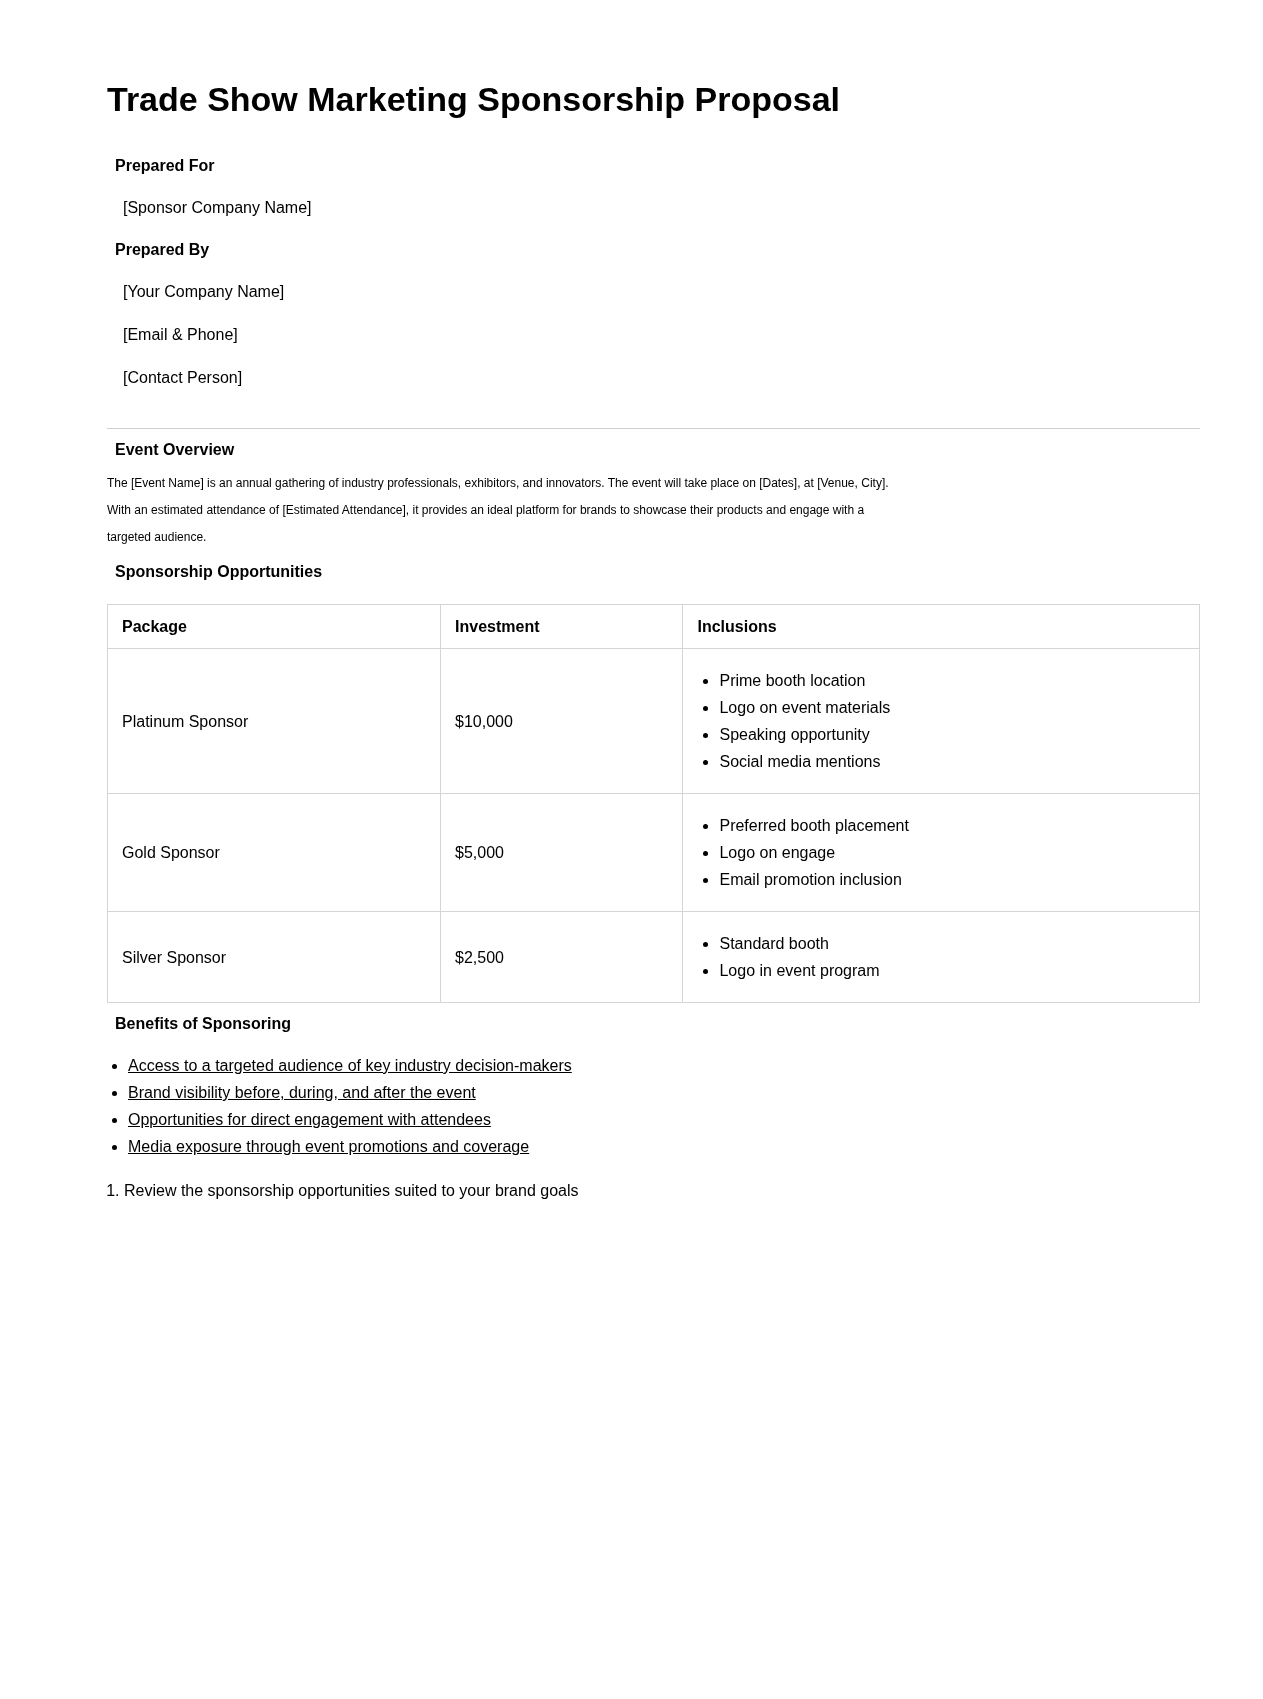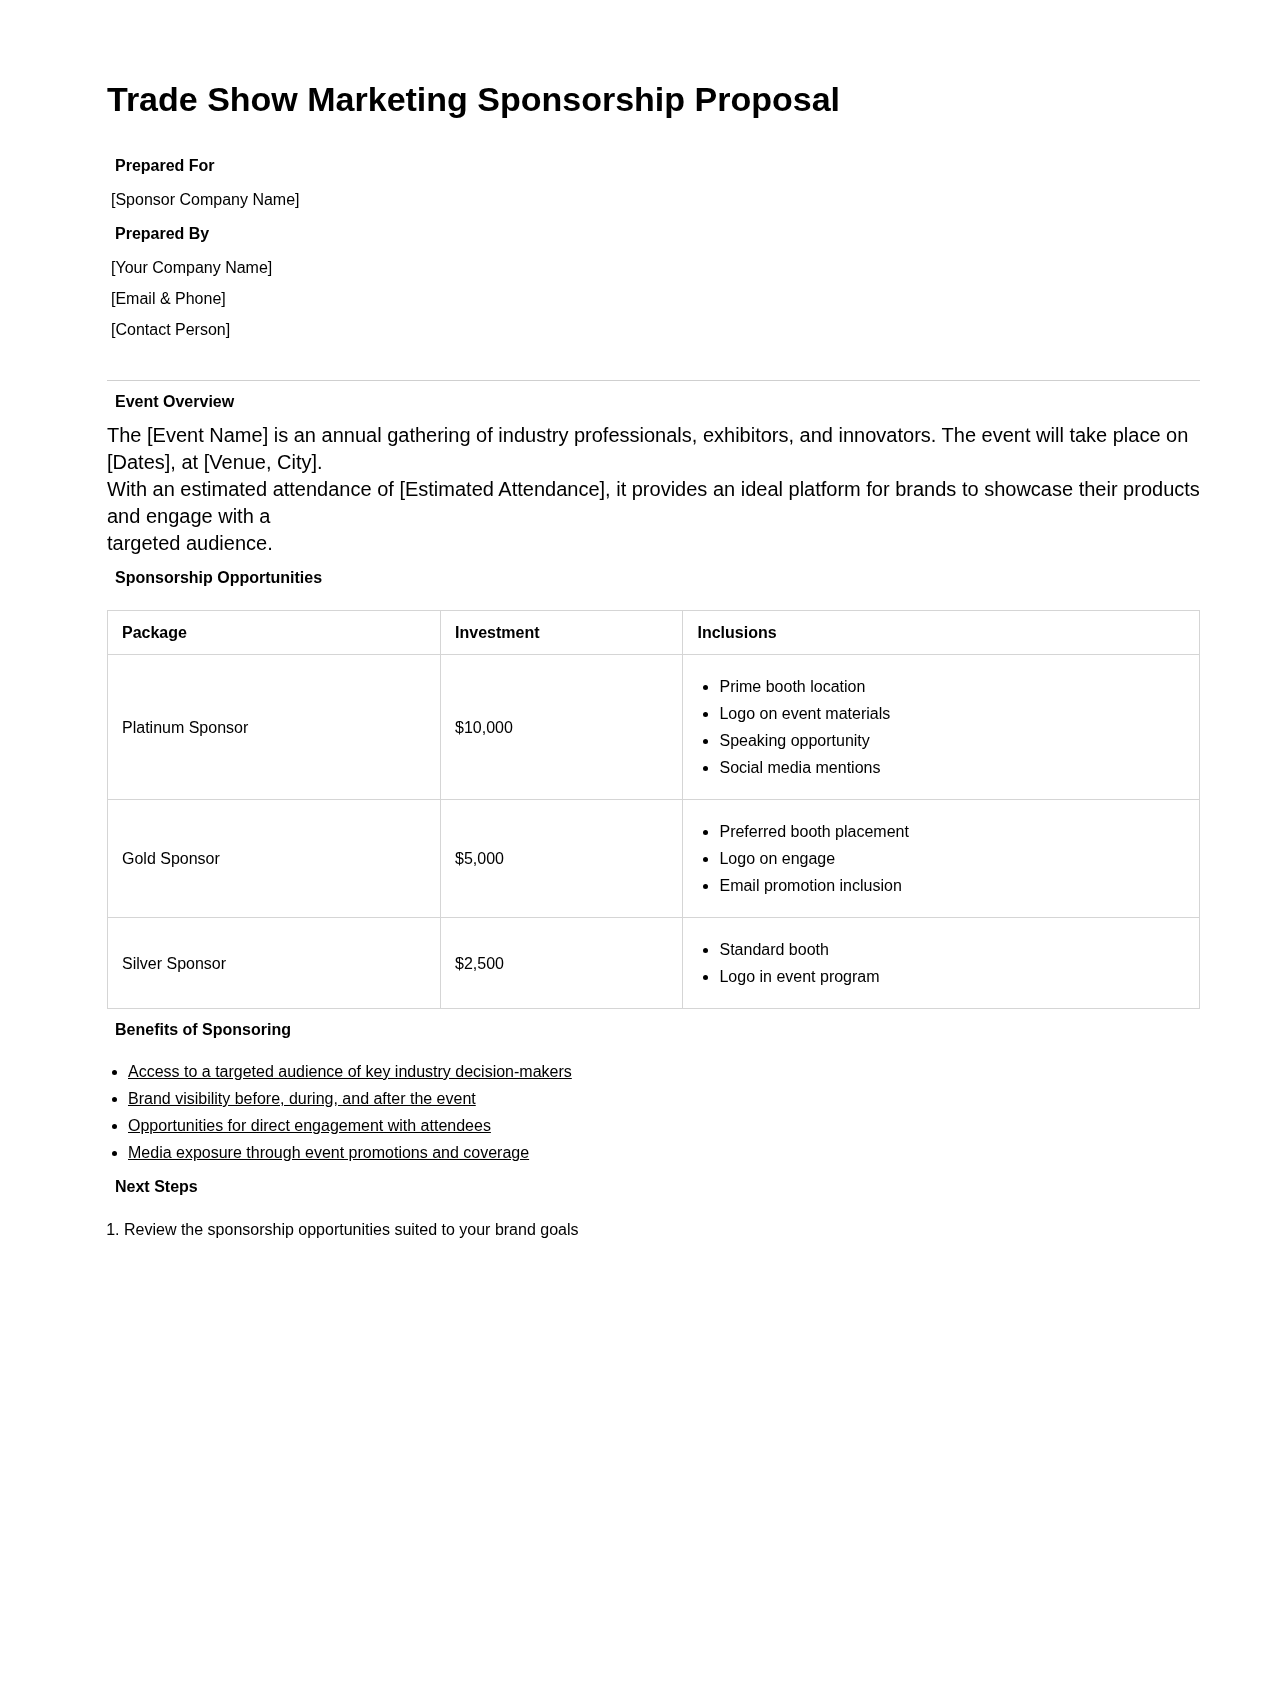--- a/index.html
+++ b/index.html
@@ -27,22 +27,22 @@
   }
   h2.sec{
     font-size:16px;line-height:25px;font-weight:bold;margin:8px;
   }
   .h-prepared-for{margin:0 0 17px 0;}
   .h-prepared-by{margin:28px 0 15px 0;}
   .h-event-overview{margin:35px 0 13px 0;}
   .h-sponsorship{margin:33px 0 0 0;}
   .h-benefits{margin:38px 0 0 0;}
   .h-next-steps{margin:29px 0 0 0;}
-  p.line{font-size:16px;line-height:27px;margin:4px;}
-  .para{font-size:20px;line-height:27px;margin:0;white-space:pre-line;}
+  p.line{font-size:16px;line-height:27px;margin:16px;}
+  .para{font-size:12px;line-height:27px;margin:0;white-space:pre-line;}
   hr.divider{
     border:none;border-top:1px solid var(--rule-color);
     margin:37px 0 0 0;height:0;
   }
   table.sponsor-table{
     width:100%;
     border-collapse:collapse;
     margin-top:20px;
     table-layout:fixed;
   }
@@ -145,18 +145,17 @@
   </table>
 
   <h2 class="sec h-benefits">Benefits of Sponsoring</h2>
   <ul class="benefits-list">
       <li>Access to a targeted audience of key industry decision-makers</li>
       <li>Brand visibility before, during, and after the event</li>
       <li>Opportunities for direct engagement with attendees</li>
       <li>Media exposure through event promotions and coverage</li>
     </ul>
 
-  <h2 class="sec h-next-steps">Next Steps</h2>
   <ol class="steps-list">
       <li>Review the sponsorship opportunities suited to your brand goals</li>
     </ol>
 
 </div>
 
 </body></html>

